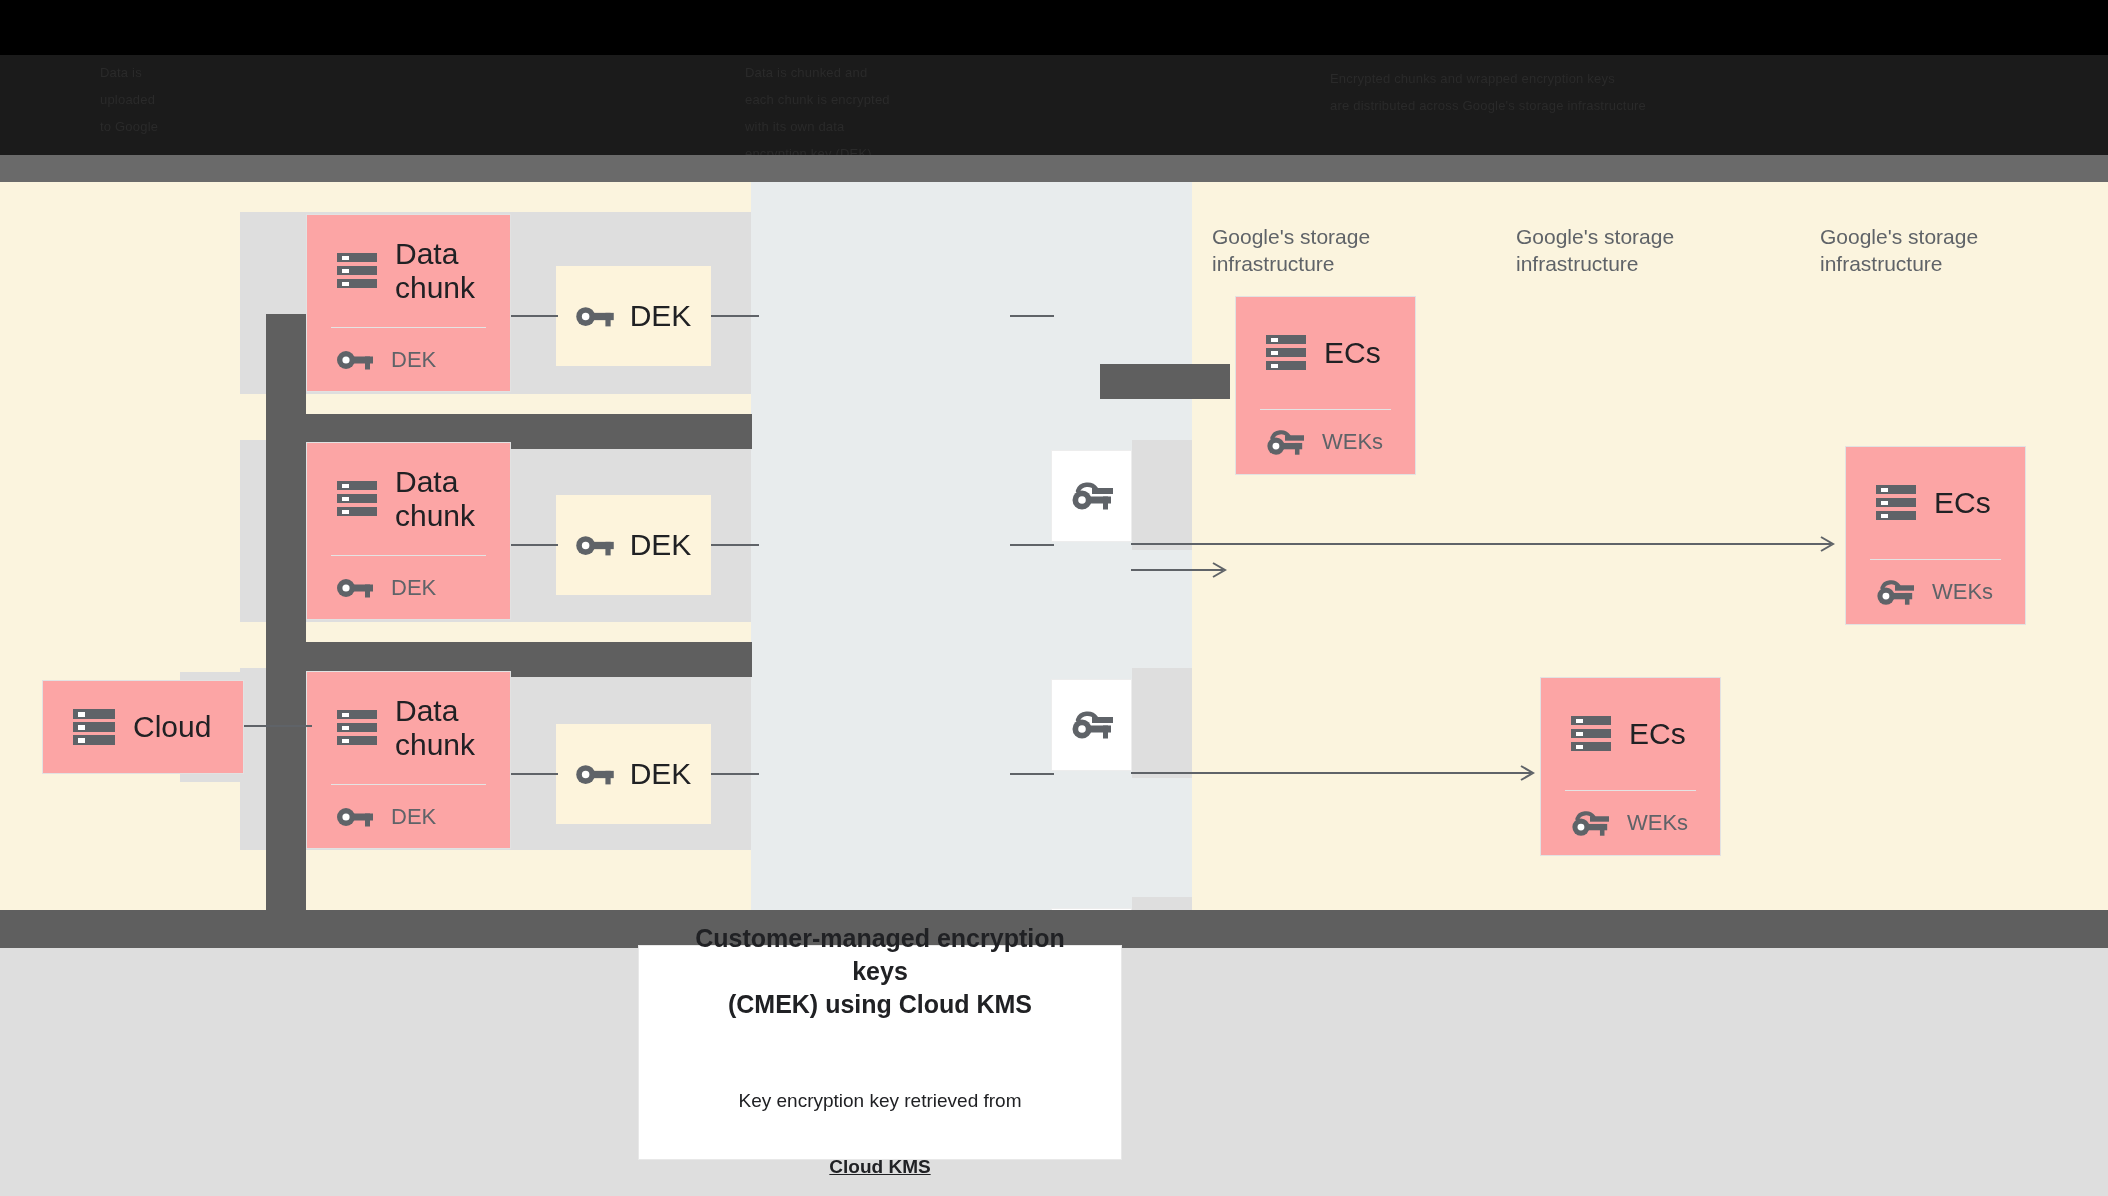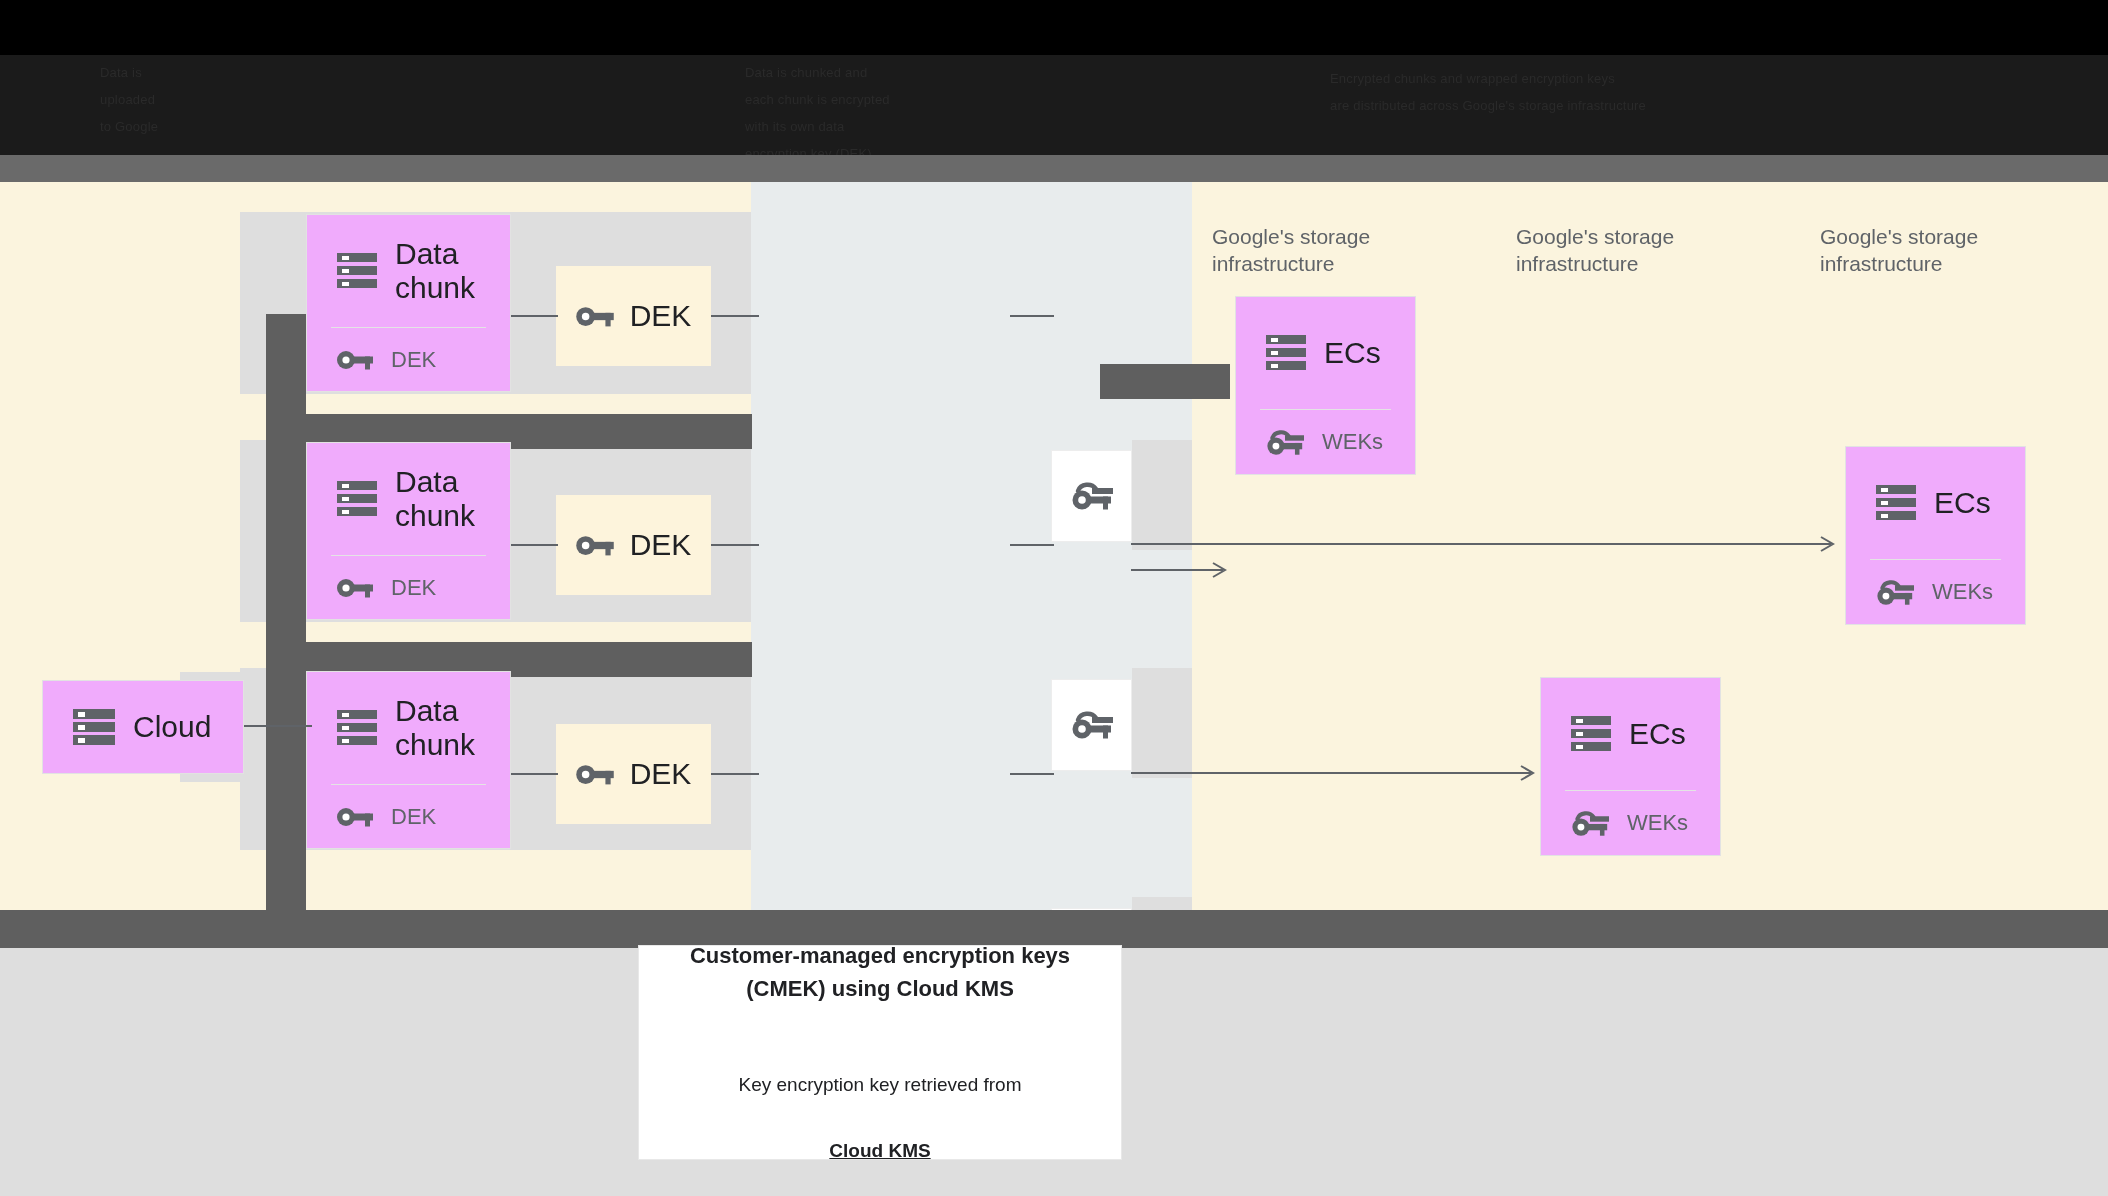--- a/index.html
+++ b/index.html
@@ -53,21 +53,21 @@
   
   .bracket{
     position:absolute;background:#5F5F5F;
   }
 
   
   .maskbar{position:absolute;background:#5F5F5F;}
 
   
   .card{
-    position:absolute;background:#f0abfc;border:1px solid #E2E2E2;
+    position:absolute;background:#fca5a5;border:1px solid #E2E2E2;
     box-sizing:border-box;
   }
   .card-row{
     display:flex;align-items:center;gap:18px;
     padding:0 30px;
   }
   .card-title{
     font-size:30px;color:#202124;line-height:34px;
   }
   .card-sub{
@@ -107,21 +107,21 @@
   }
   .bottom-area{
     position:absolute;left:0;top:948px;width:2108px;height:248px;background:#DEDEDE;
   }
   .caption{
     position:absolute;left:638px;top:945px;width:484px;height:215px;
     background:#fff;border:1px solid #E8E8E8;box-sizing:border-box;
     display:flex;flex-direction:column;align-items:center;justify-content:center;
     padding:0 34px;text-align:center;
   }
-  .caption .t1{font-size:22px;font-weight:bold;color:#202124;line-height:33px;white-space:pre-line;}
+  .caption .t1{font-size:25px;font-weight:bold;color:#202124;line-height:33px;white-space:pre-line;}
   .caption .t2{font-size:19px;color:#202124;line-height:33px;margin-top:30px;white-space:pre-line;}
   .caption .t2 b{font-weight:bold;text-decoration:underline;}
 
   svg{display:block;}
 </style>
 </head>
 <body>
 
 <div class="header-strip">
   <div class="header-inner">

